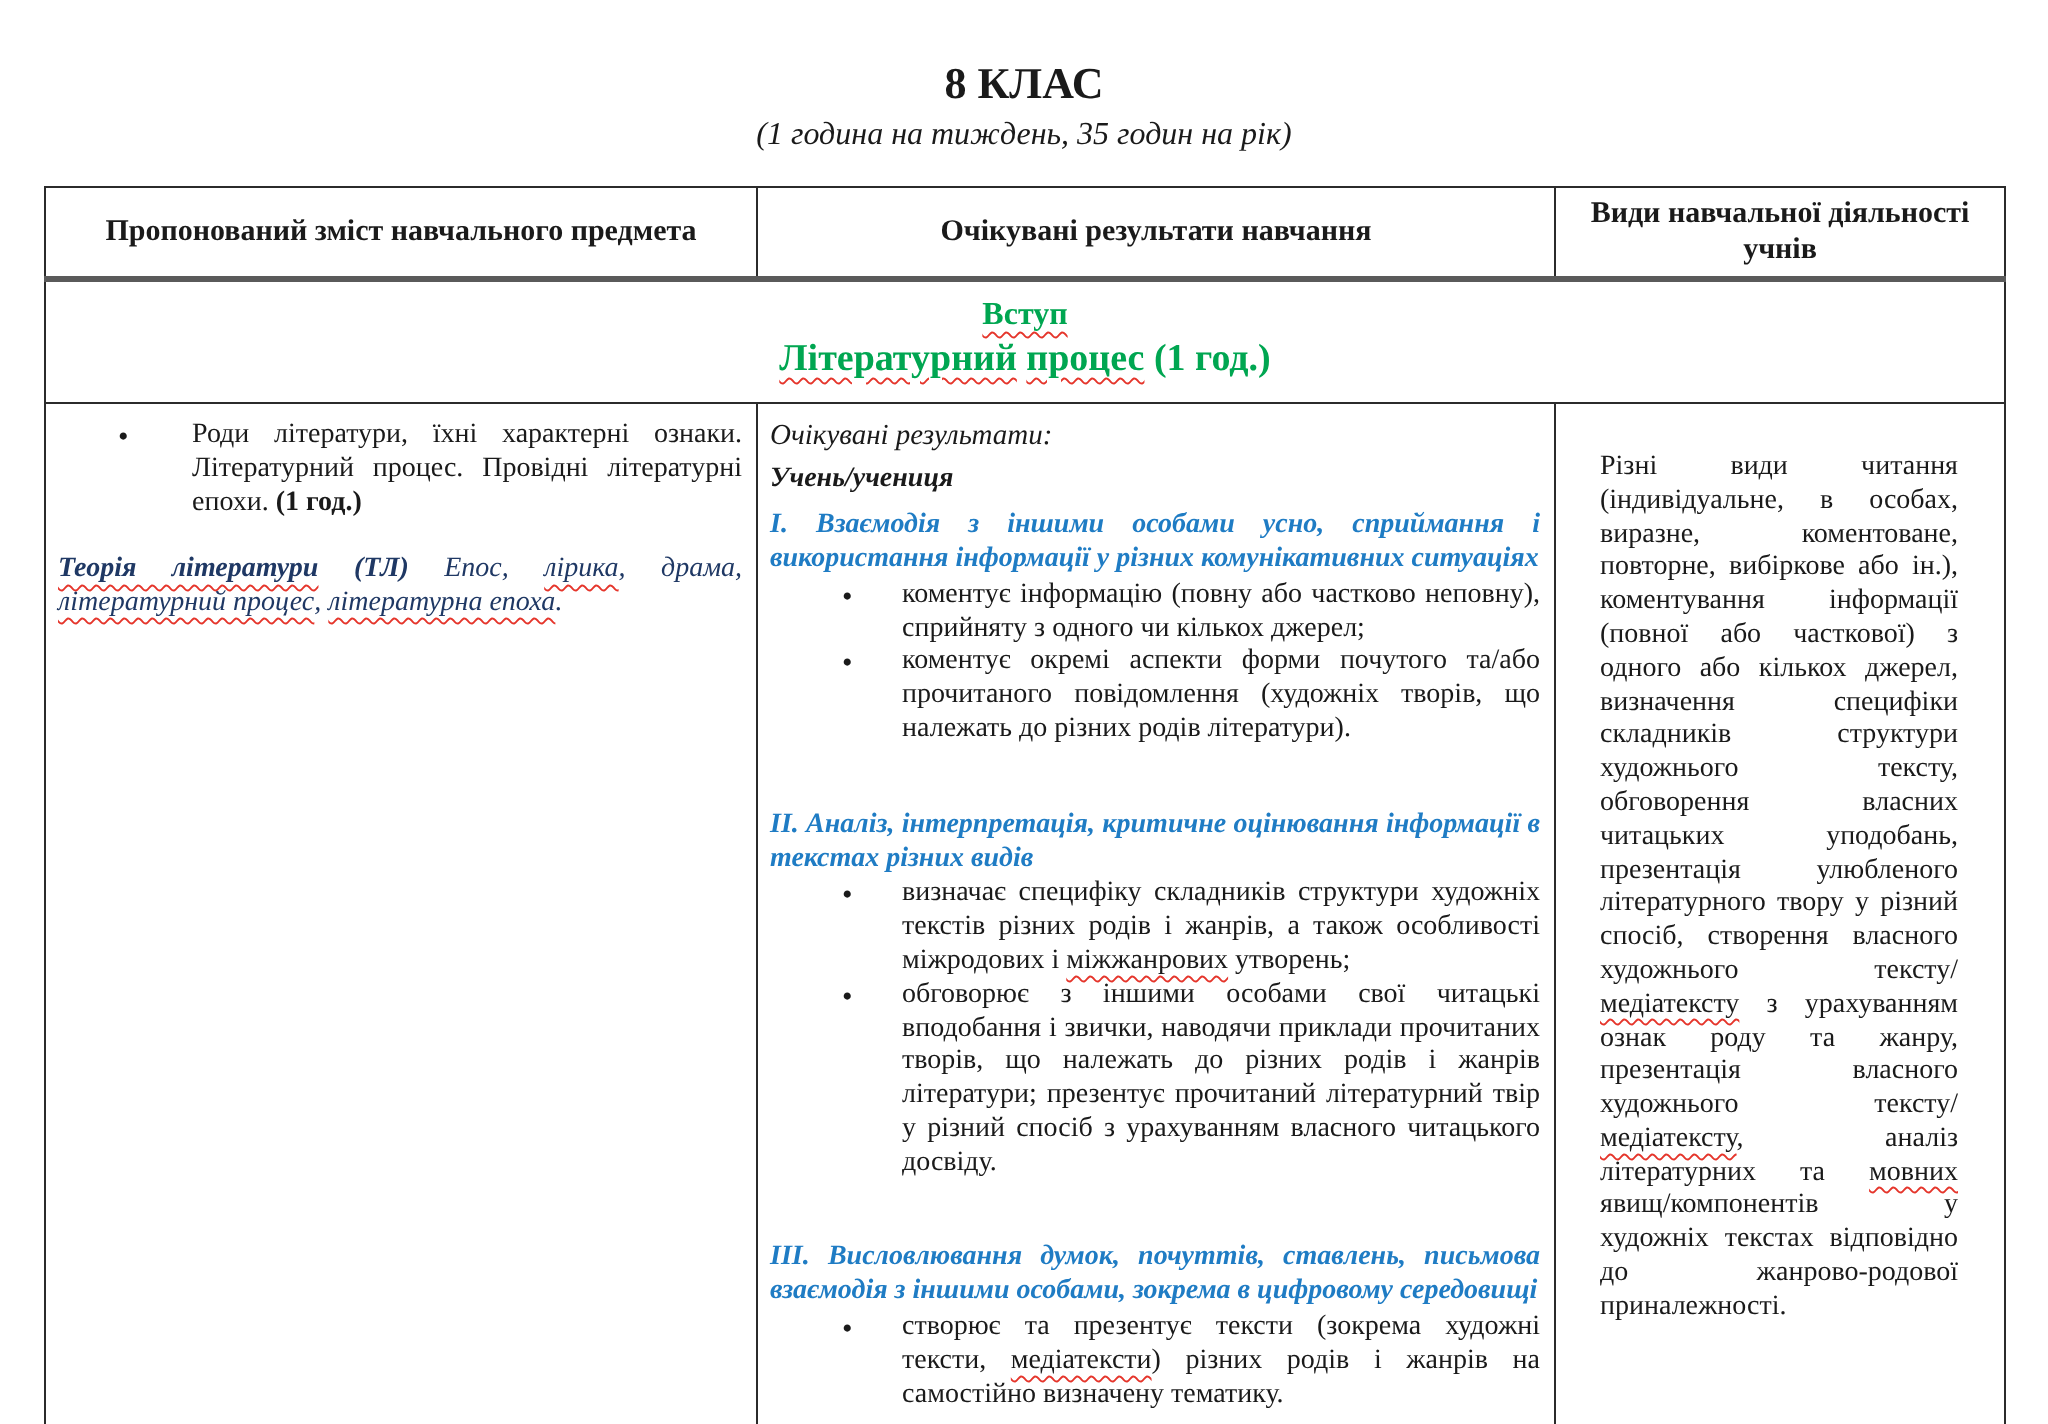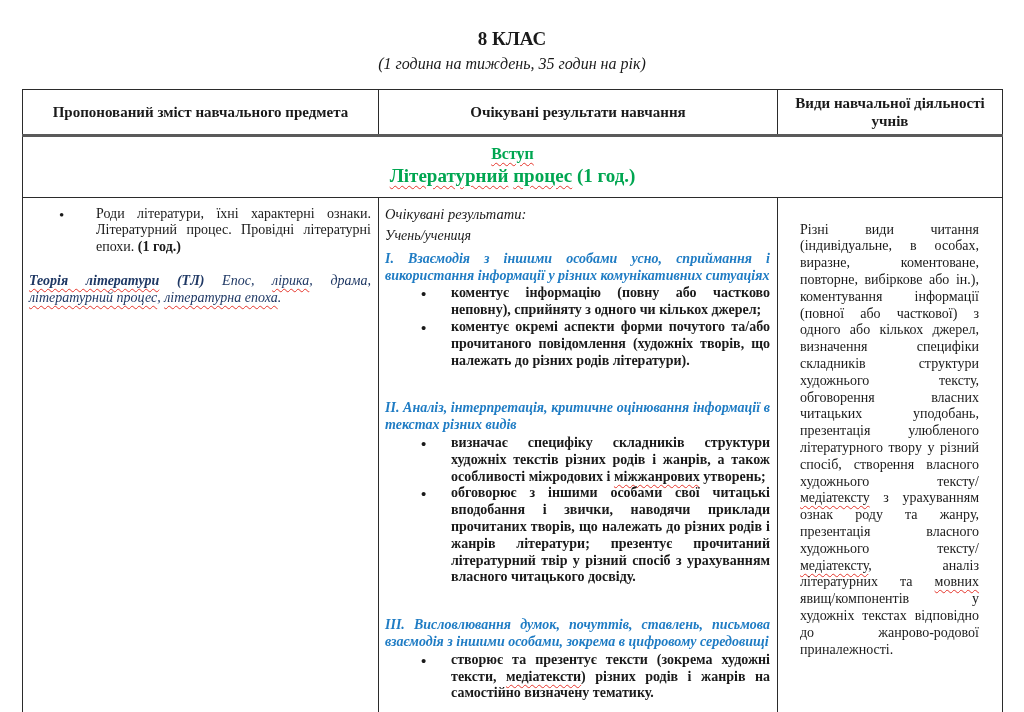--- a/index.html
+++ b/index.html
@@ -13,21 +13,21 @@
   *{box-sizing:border-box;}
   html,body{margin:0;padding:0;}
   body{
     width:1024px;height:712px;overflow:hidden;background:#ffffff;
     font-family:"Liberation Serif","DejaVu Serif",serif;
     color:#1a1a1a;
   }
   .doc-header{text-align:center;margin-top:26px;line-height:1.42;}
   .doc-title{font-size:17px;font-weight:bold;}
   .doc-subtitle{font-size:16px;font-weight:bold;}
-  .doc-grade{font-size:19px;font-weight:bold;}
+  .doc-grade{font-size:22px;font-weight:bold;}
   .doc-hours{font-size:16px;font-style:italic;}
 
   table.curriculum{
     border-collapse:collapse;table-layout:fixed;
     margin:13px 0 0 22px;width:980px;
   }
   col.c1{width:356px;}col.c2{width:399px;}col.c3{width:225px;}
   th,td{border:1.5px solid var(--border_dark);vertical-align:top;}
   th{
     font-size:15px;font-weight:bold;text-align:center;vertical-align:middle;
@@ -43,28 +43,28 @@
 
   tr.content-row td{
     font-size:14px;line-height:1.2;text-align:justify;
     padding:8px 7px 10px 6px;
     border-bottom:2.5px solid var(--border_gray);
   }
   ul.bullet-list{list-style:none;margin:0;padding:0;}
   ul.bullet-list li{position:relative;margin:0;}
   td.col-content li{padding-left:67px;}
   td.col-content li::before{content:"\2022";position:absolute;left:30px;font-size:15px;}
-  td.col-results li{padding-left:66px;font-weight:bold;}
+  td.col-results li{padding-left:66px;}
   td.col-results li::before{content:"\2022";position:absolute;left:36px;font-size:15px;}
 
   .theory-para{
     color:var(--dark_blue);font-style:italic;margin:17px 0 0 0;
   }
   .res-heading{font-weight:normal;font-style:italic;margin:0 0 5px 0;font-size:14.5px;}
-  .res-student{font-weight:normal;font-style:italic;margin:0 0 6px 0;}
+  .res-student{font-weight:bold;font-style:italic;margin:0 0 6px 0;}
   .res-section-title{
     color:var(--blue_heading);font-weight:bold;font-style:italic;
     margin:0 0 1px 0;text-align:justify;
   }
   .res-section{margin:0;}
   .res-section + .res-section{margin-top:31px;}
   .activities-para{margin:16px;word-spacing:1px;}
 
   .bold{font-weight:bold;}
   .wavy{

